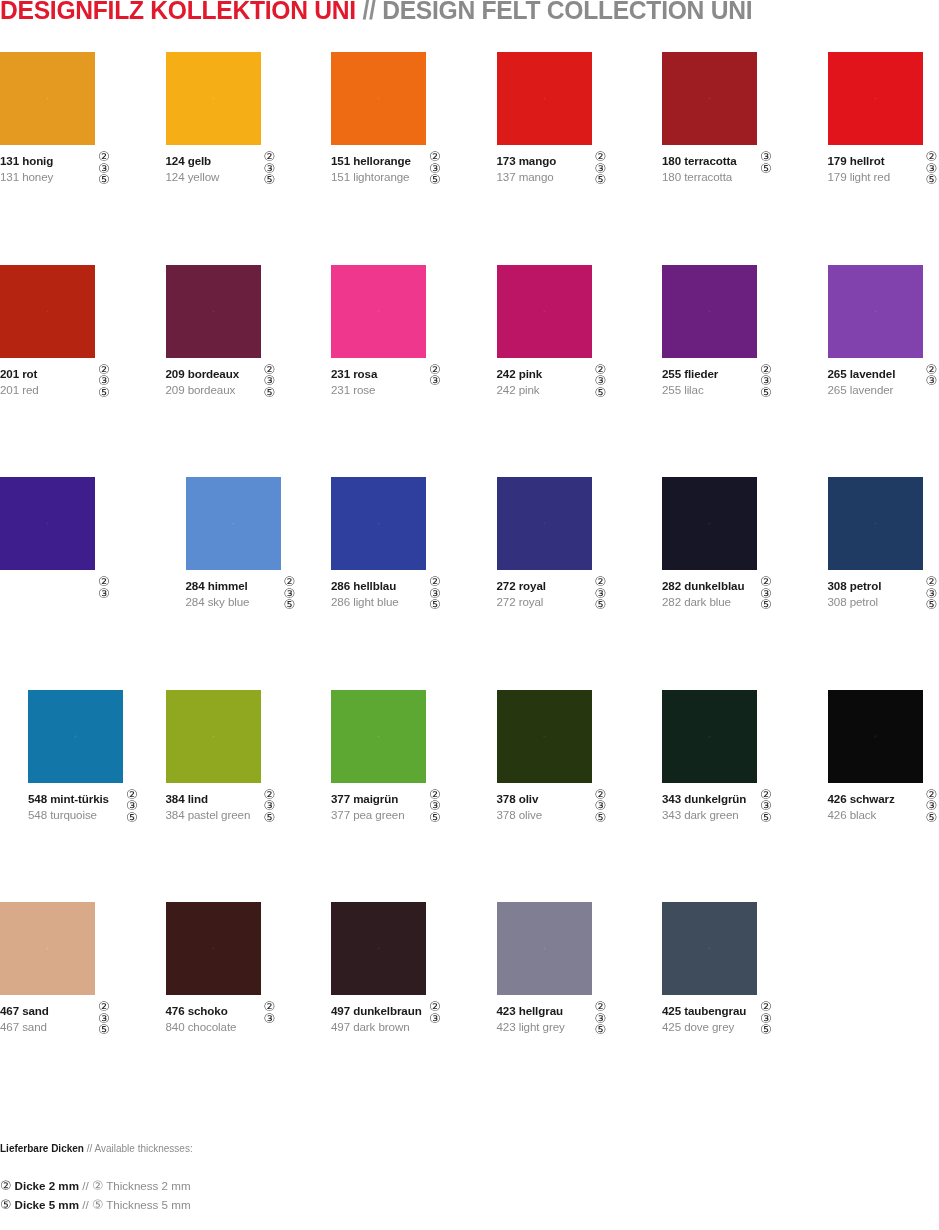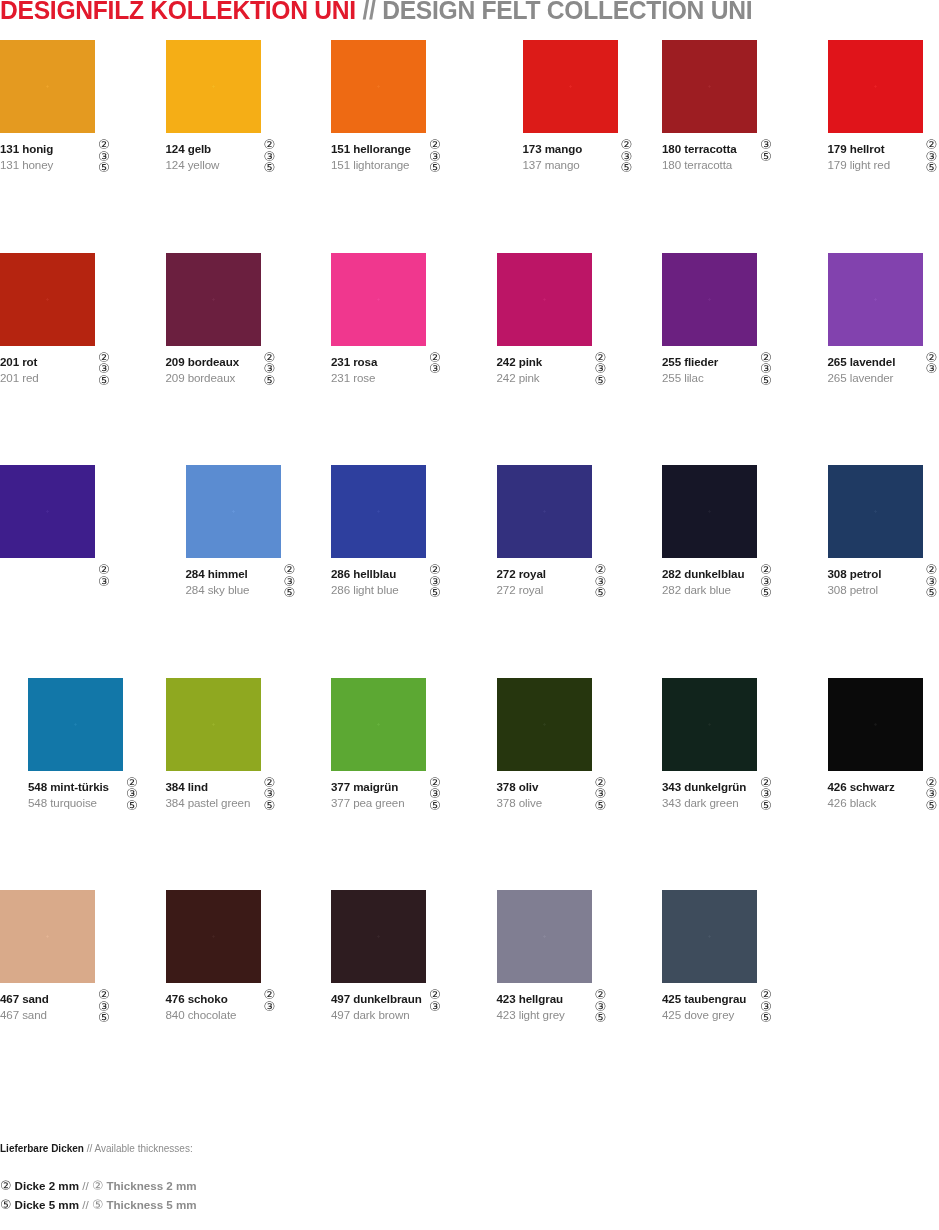--- a/index.html
+++ b/index.html
@@ -46,21 +46,21 @@
     left: 0;
     top: 40px;
     width: 939px;
   }
   .grid-row {
     position: relative;
     height: 212.5px;
   }
   .swatch-cell {
     position: absolute;
-    top: 0;
+    top: 12px;
     width: 165px;
     height: 200px;
   }
   .swatch-chip {
     position: absolute;
     left: 0;
     top: 0;
     width: 95px;
     height: 93px;
     background-color: #ccc;
@@ -130,21 +130,21 @@
     font-size: 12.6px;
     color: #2B2B2B;
   }
   .legend-row .lg-sym-en {
     font-family: "DejaVu Sans", sans-serif;
     font-size: 12.6px;
     color: #8C8C8C;
   }
   .legend-row .lg-de { font-weight: bold; color: #1A1A1A; }
   .legend-row .lg-sep { color: #8C8C8C; font-weight: normal; }
-  .legend-row .lg-en { color: #8C8C8C; font-weight: bold; }
+  .legend-row .lg-en { color: #8C8C8C; }
 </style>
 </head>
 <body>
 
 <div id="page-header">
   <span class="ttl">
     <span class="ttl-de">DESIGNFILZ KOLLEKTION UNI</span><span class="ttl-sep"> // </span><span class="ttl-en">DESIGN FELT COLLECTION UNI</span>
   </span>
 </div>
 
@@ -179,21 +179,21 @@
         <div class="swatch-meta">
           <div class="name-de">151 hellorange</div>
           <div class="name-en">151 lightorange</div>
         </div>
         <div class="thickness-stack">
           <span class="tk">②</span>
           <span class="tk">③</span>
           <span class="tk">⑤</span>
         </div>
       </div>
-      <div class="swatch-cell" style="left: 496.5px; margin-left: 26px;">
+      <div class="swatch-cell" style="left: 496.5px;">
         <div class="swatch-chip" title="173 mango" style="background: radial-gradient(rgba(246, 53, 50, 0.55) 0.9px, transparent 1.6px), radial-gradient(rgba(198, 5, 2, 0.55) 0.9px, transparent 1.7px), radial-gradient(rgba(234, 41, 38, 0.55) 0.7px, transparent 1.4px), linear-gradient(rgb(220, 27, 24), rgb(220, 27, 24));"></div>
         <div class="swatch-meta">
           <div class="name-de">173 mango</div>
           <div class="name-en">137 mango</div>
         </div>
         <div class="thickness-stack">
           <span class="tk">②</span>
           <span class="tk">③</span>
           <span class="tk">⑤</span>
         </div>

